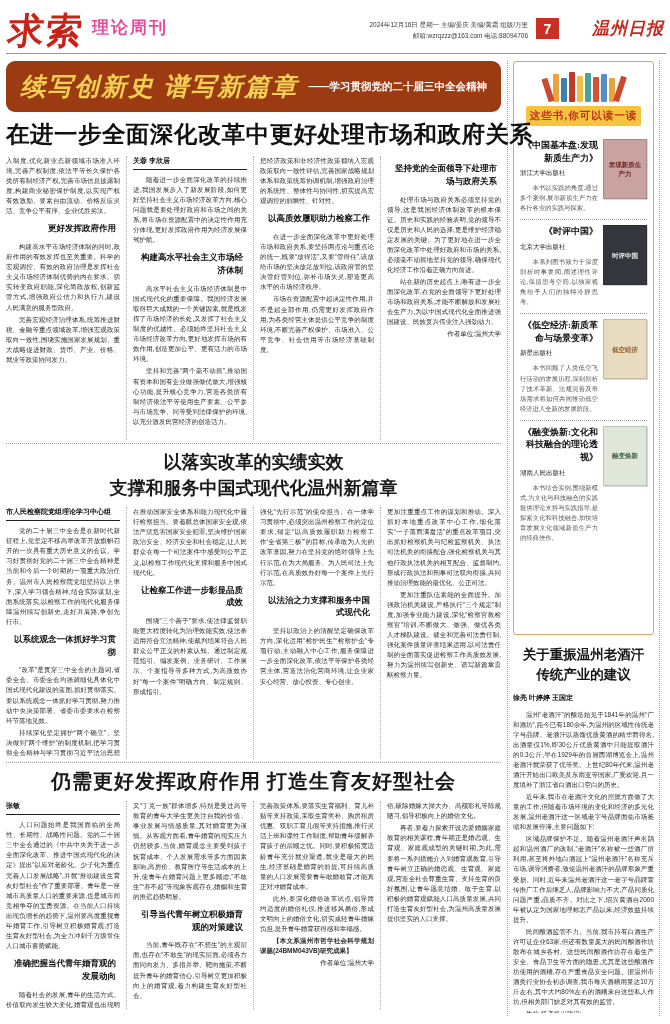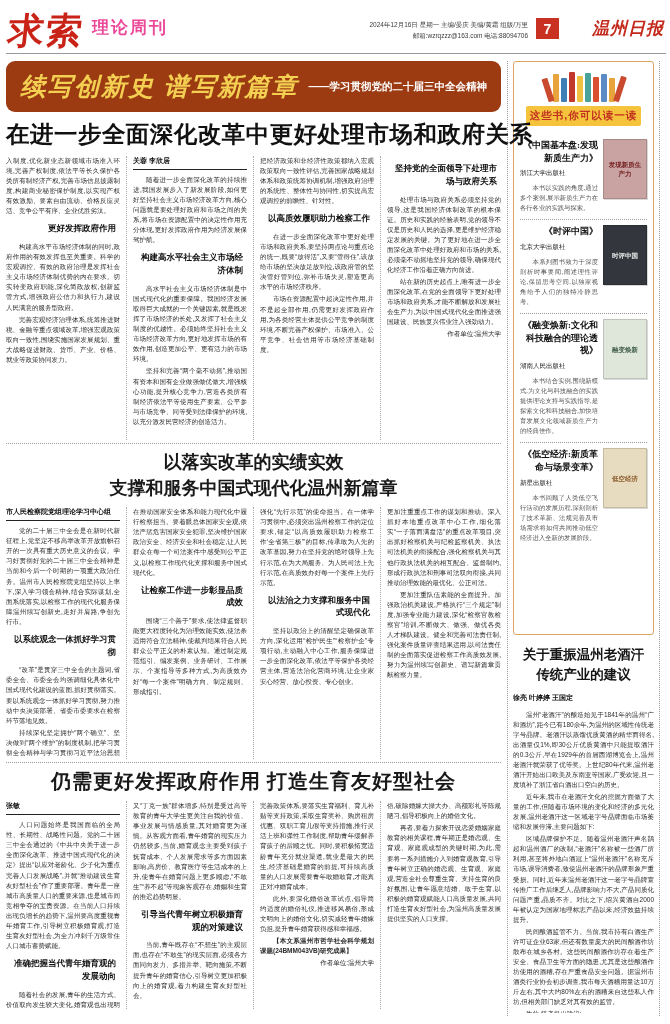--- a/index.html
+++ b/index.html
@@ -240,34 +240,34 @@
           <div class="book-text">
             <div class="book-title">《时评中国》</div>
             <div class="book-pub">北京大学出版社</div>
             <div class="book-desc">本系列图书致力于深度剖析时事要闻,阐述理性评论,保留思考空间,以独家视角给予人们的独特冷静思考。</div>
           </div>
           <div class="book-cover cover-2">时评中国</div>
         </div>
 
         <div class="book-entry">
           <div class="book-text">
+            <div class="book-title">《低空经济:新质革命与场景变革》</div>
+            <div class="book-pub">新星出版社</div>
+            <div class="book-desc">本书回顾了人类低空飞行活动的发展历程,深刻剖析了技术革新、法规完善及市场需求将如何共同推动低空经济进入全新的发展阶段。</div>
+          </div>
+          <div class="book-cover cover-4">低空经济</div>
+        </div>
+
+        <div class="book-entry">
+          <div class="book-text">
             <div class="book-title">《融变焕新:文化和科技融合的理论透视》</div>
             <div class="book-pub">湖南人民出版社</div>
             <div class="book-desc">本书结合实例,围绕新模式,为文化与科技融合的实践提供理论支持与实践指导,是探索文化和科技融合,加快培育发展文化领域新质生产力的经典佳作。</div>
           </div>
           <div class="book-cover cover-3">融变焕新</div>
-        </div>
-
-        <div class="book-entry">
-          <div class="book-text">
-            <div class="book-title">《低空经济:新质革命与场景变革》</div>
-            <div class="book-pub">新星出版社</div>
-            <div class="book-desc">本书回顾了人类低空飞行活动的发展历程,深刻剖析了技术革新、法规完善及市场需求将如何共同推动低空经济进入全新的发展阶段。</div>
-          </div>
-          <div class="book-cover cover-4">低空经济</div>
         </div>
       </div>
 
       <div class="right-article">
         <div class="right-article-title">
           <div>关于重振温州老酒汗</div>
           <div>传统产业的建议</div>
         </div>
         <div class="byline">徐亮 叶婷婷 王国定</div>
         <div class="right-article-body">

